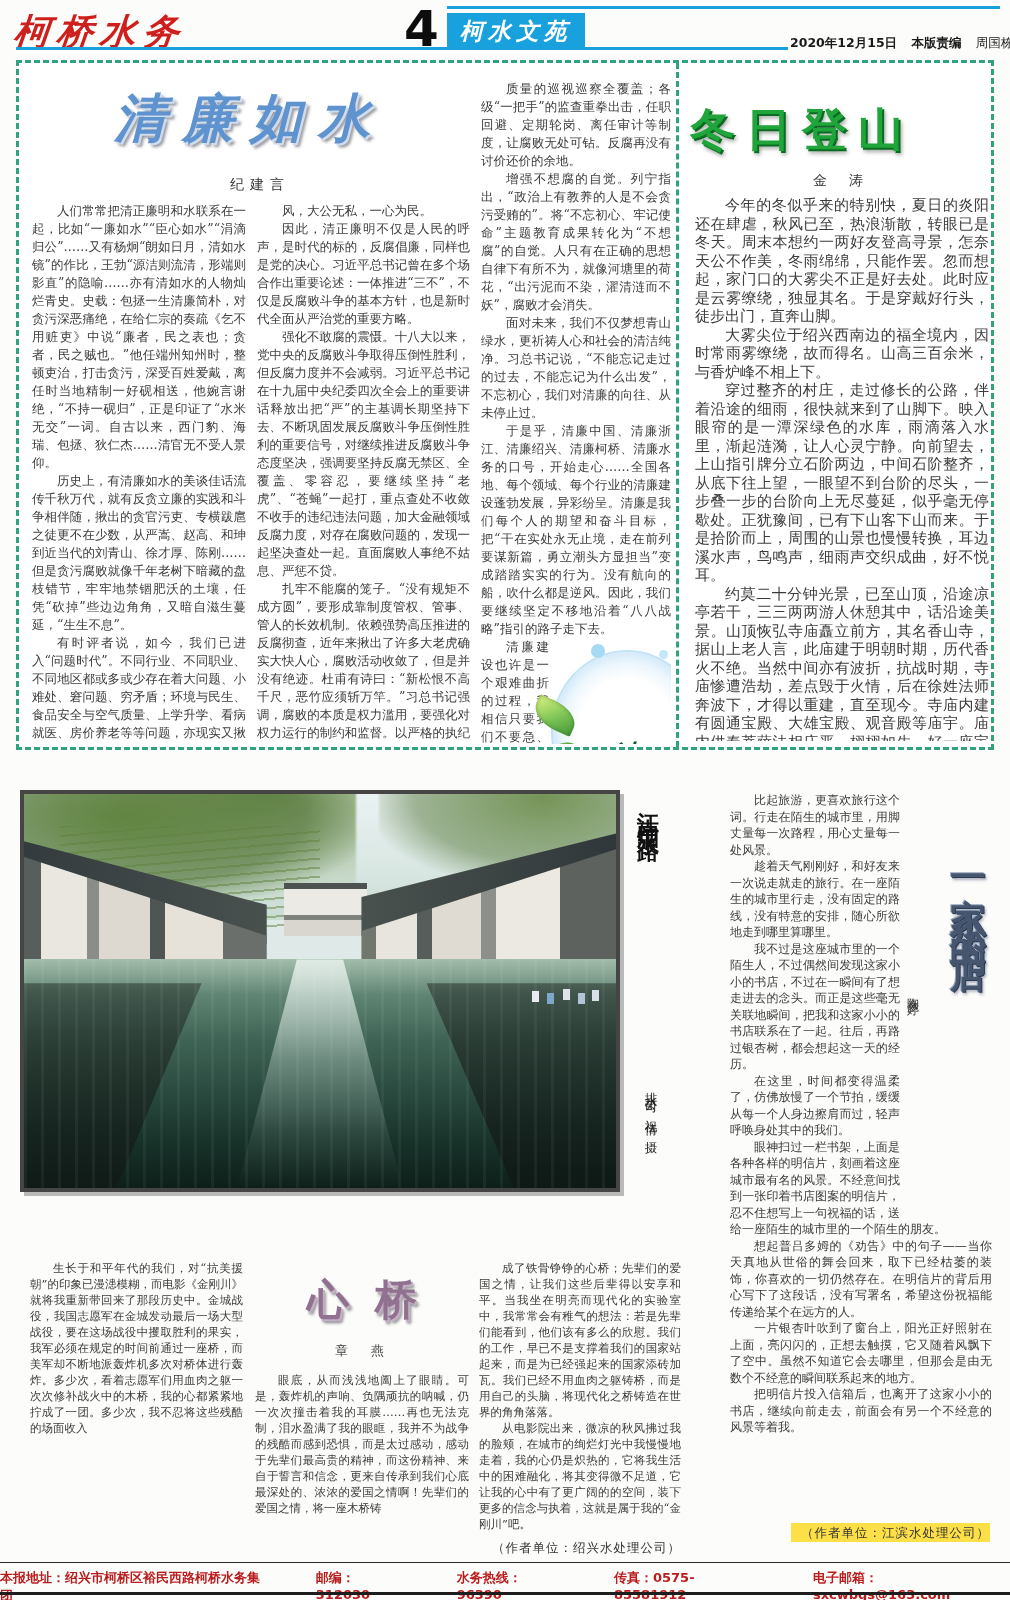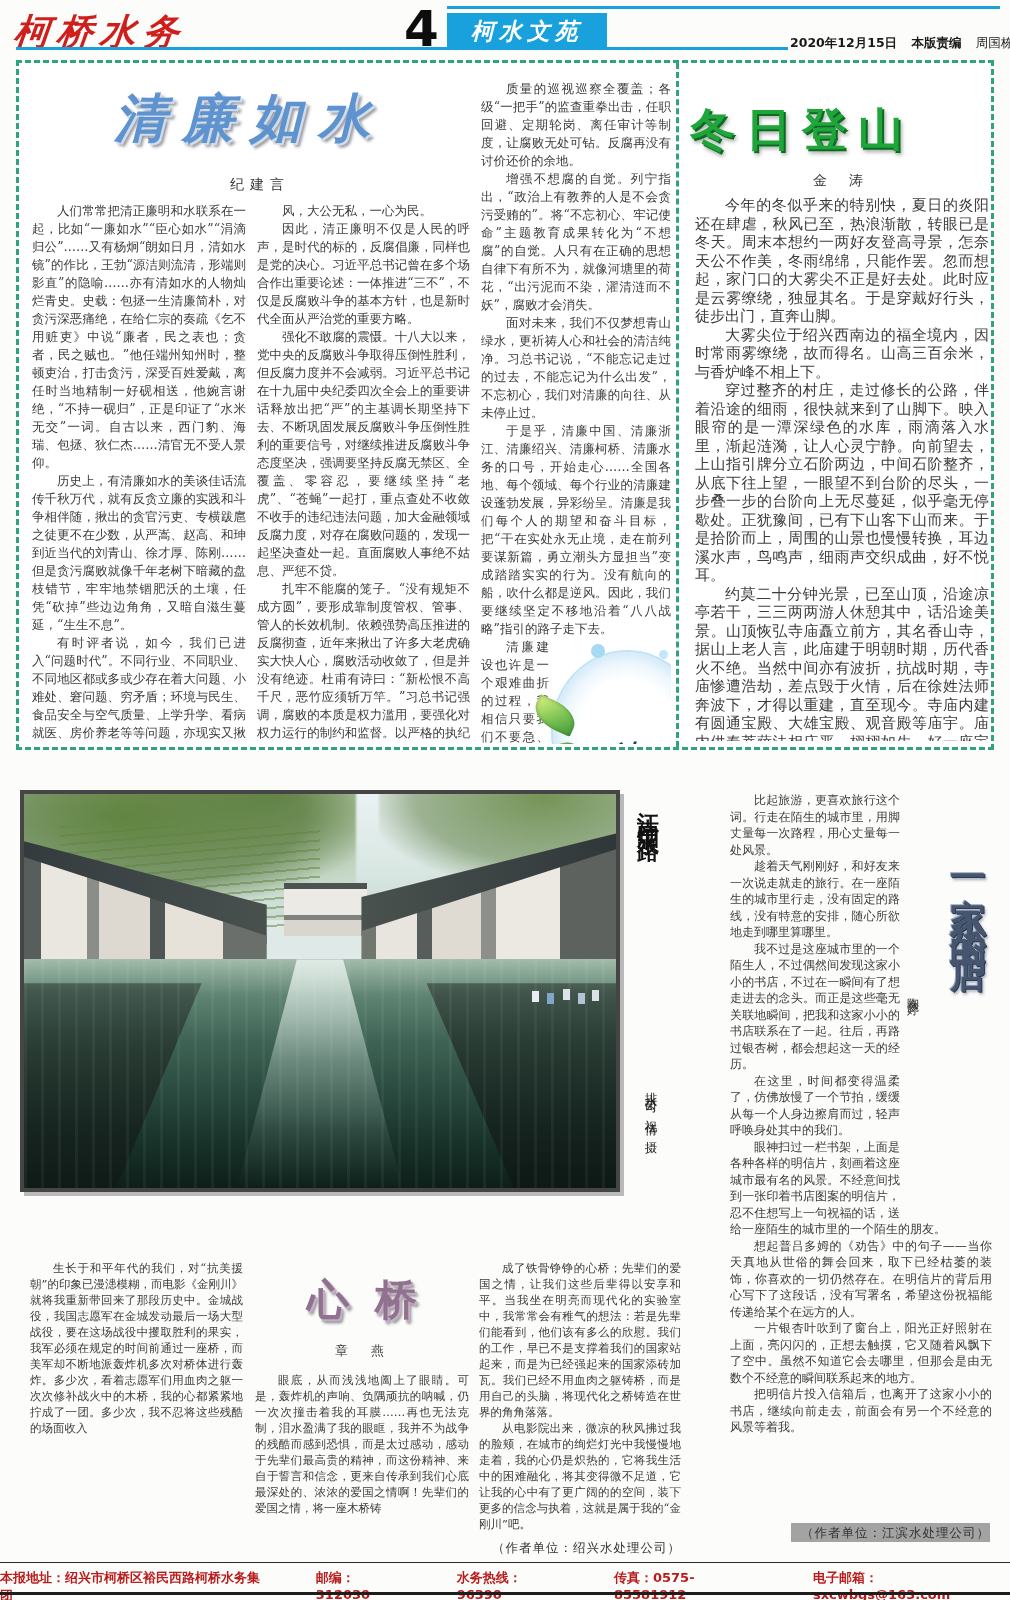--- a/index.html
+++ b/index.html
@@ -11,21 +11,21 @@
   }
   .abs { position:absolute; }
 
   
   .masthead { left:14px; top:8px; font-size:36px; font-weight:bold; font-style:italic;
     color:#cf1f1c; letter-spacing:7px; transform:skewX(-6deg);
     font-family:"DejaVu Serif",serif; }
   .pagenum { left:404px; top:0px; font-size:50px; font-weight:900;
     font-family:"DejaVu Sans","Liberation Sans",sans-serif; color:#0d0d0d; }
   .hline-top { left:447px; top:6px; width:553px; height:3px; background:#18a1dc; }
-  .secbox { left:447px; top:13px; background:#18a1dc; color:#fff; padding:3px 24px;
+  .secbox { left:447px; top:13px; background:#18a1dc; color:#fff; padding:3px 13px;
     font-size:23px; font-weight:bold; font-style:italic; letter-spacing:5px;
     font-family:"DejaVu Sans",sans-serif; }
   .hline-bottom { left:16px; top:47px; width:772px; height:3px; background:#18a1dc; }
   .dateline { left:790px; top:35px; width:212px; font-size:12.5px; font-weight:bold;
     color:#1a1a1a; font-family:"DejaVu Sans","Liberation Sans",sans-serif; white-space:nowrap; }
   .dateline span { margin-right:10px; }
   .dateline .ed-name { margin-right:0; font-weight:normal; }
 
   
   .topbox { left:16px; top:60px; width:978px; height:690px;
@@ -128,21 +128,21 @@
   
   .bk-region { left:730px; top:792px; width:262px; height:752px; position:absolute; overflow:hidden; }
   .bk-region .bodytext { font-size:12px; line-height:16.5px; }
   .bk-zone { float:right; width:92px; height:422px; position:relative; }
   .bk-title { position:absolute; right:0px; top:66px; writing-mode:vertical-rl;
     font-size:36px; font-weight:900; color:#46566f; letter-spacing:11px;
     font-family:"DejaVu Sans",sans-serif;
     text-shadow:1px 1px 0 #2c3a52, -1px -1px 0 #97a6bd, 2px 3px 3px #a9aebd; }
   .bk-author { position:absolute; left:4px; top:196px; writing-mode:vertical-rl;
     font-size:12px; letter-spacing:3px; color:#333; }
-  .bk-credit { position:absolute; right:2px; bottom:2px; background:#a3a3a3; padding:2px 0 0 10px; }
+  .bk-credit { position:absolute; right:2px; bottom:2px; background:#fde047; padding:2px 0 0 10px; }
 
   
   .a4-col1 { left:30px;  top:1260px; width:213px; height:300px; }
   .a4-col2 { left:255px; top:1258px; width:214px; height:302px; }
   .a4-col3 { left:479px; top:1260px; width:202px; height:302px; }
   .a4-col1 .bodytext, .a4-col2 .bodytext, .a4-col3 .bodytext { font-size:11.5px; line-height:16px; }
   .a4-title { text-align:center; margin-top:14px; font-size:42px; font-weight:900;
     color:#90718f; letter-spacing:26px; text-indent:26px;
     font-family:"DejaVu Sans",sans-serif;
     text-shadow:2px 2px 0 #c3aec3, 3px 4px 3px #8f8f93; }

